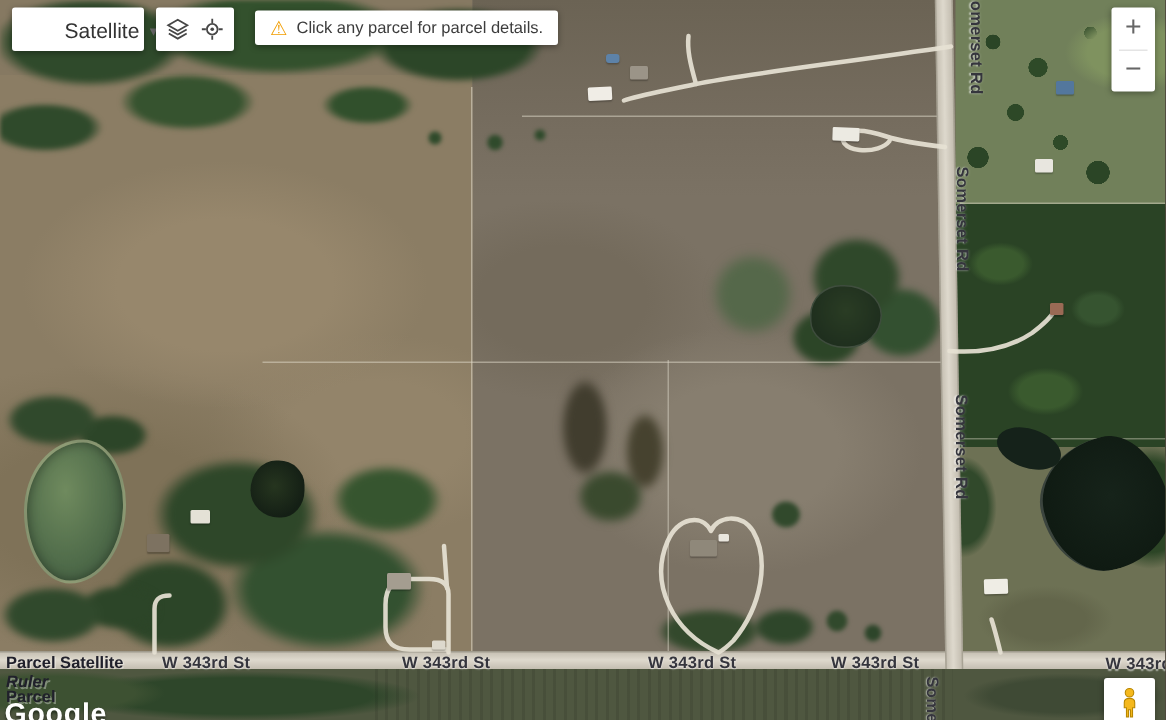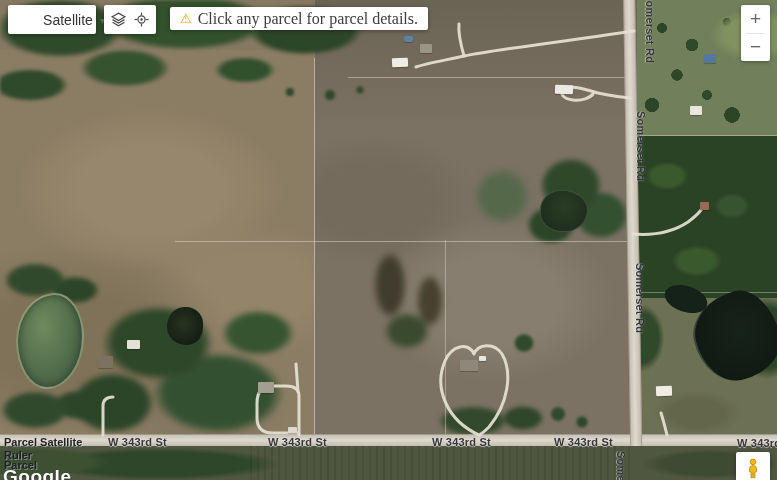--- a/index.html
+++ b/index.html
@@ -18,21 +18,21 @@
   .flink{position:absolute;font-size:11px;font-weight:bold;color:#20202b;
          text-shadow:1px 1px 0 rgba(255,255,255,.35);cursor:pointer;}
   #btn-satellite{left:8px;top:5px;width:88px;height:29px;display:flex;
          align-items:center;justify-content:center;gap:7px;cursor:pointer;}
   #btn-satellite .lbl{font-size:14px;font-weight:500;color:#333;margin-left:44px;}
   #btn-satellite .caret{font-size:10px;color:#666;padding-top:2px;}
   #btn-group{left:104px;top:5px;width:52px;height:29px;display:flex;
          align-items:center;justify-content:space-evenly;}
   #notice{left:170px;top:7px;height:23px;padding:0 10px;display:flex;
          align-items:center;gap:6px;}
-  #notice .txt{font-size:16px;color:#3c3c3c;font-family:Liberation Serif, serif;}
+  #notice .txt{font-size:11px;color:#3c3c3c;}
   #notice .warn{font-size:13px;color:#f19d00;line-height:1;}
   #zoomctl{left:741px;top:5px;width:29px;height:56px;display:flex;
          flex-direction:column;}
   .zbtn{flex:1;display:flex;align-items:center;justify-content:center;
         font-size:19px;color:#666;cursor:pointer;user-select:none;}
   #zoom-divider{height:1px;background:#e4e4e4;margin:0 5px;}
   #pegman-btn{left:736px;top:452px;width:34px;height:34px;display:flex;
         align-items:flex-start;justify-content:center;cursor:pointer;}
   #google-logo{position:absolute;left:3px;top:466px;font-size:19px;font-weight:bold;
         color:#fff;letter-spacing:.5px;text-shadow:0 1px 2px rgba(0,0,0,.55);}
@@ -235,17 +235,17 @@
   </div>
 
   <div class="panel" id="pegman-btn">
     <svg width="22" height="26" viewBox="0 0 24 26" style="margin-top:4px;">
       <circle cx="12" cy="5.2" r="3.1" fill="#f5b81c" stroke="#b98700" stroke-width="0.8"></circle>
       <path d="M8.2 12.2c0-1.9 1.7-2.9 3.8-2.9s3.8 1 3.8 2.9v3.9h-1.6v6.6h-1.5v-5.2h-1.4v5.2h-1.5v-6.6H8.2z" fill="#f5b81c" stroke="#b98700" stroke-width="0.8"></path>
     </svg>
   </div>
 
   <span class="flink" style="left:4px;top:436px;">Parcel Satellite</span>
-  <span class="flink" style="left:4px;top:449px;">Ruler</span>
+  <span class="flink" style="left:4px;top:449px;font-style:italic;">Ruler</span>
   <span class="flink" style="left:4px;top:459px;">Parcel</span>
   <span id="google-logo">Google</span>
 
 </div>
 
 </body></html>

